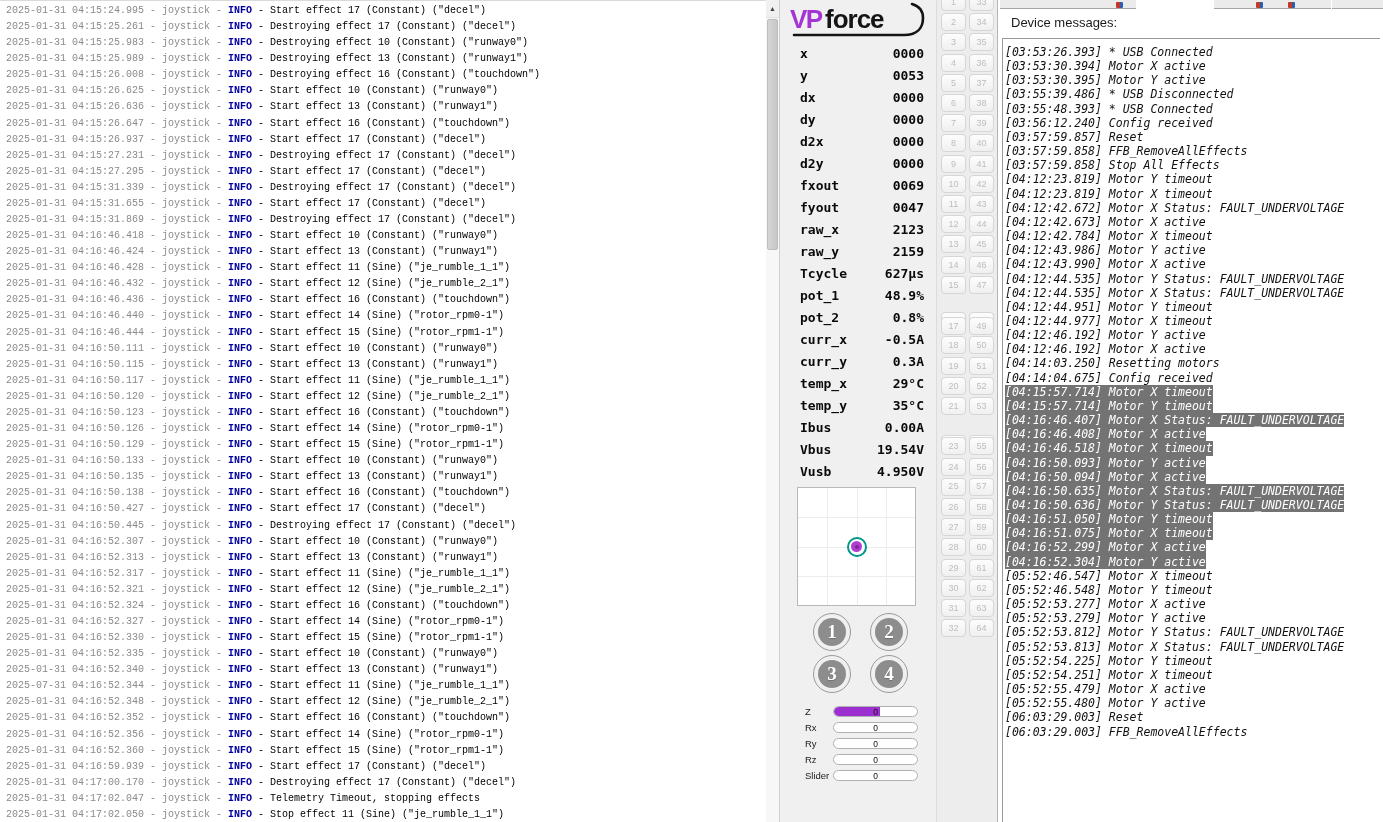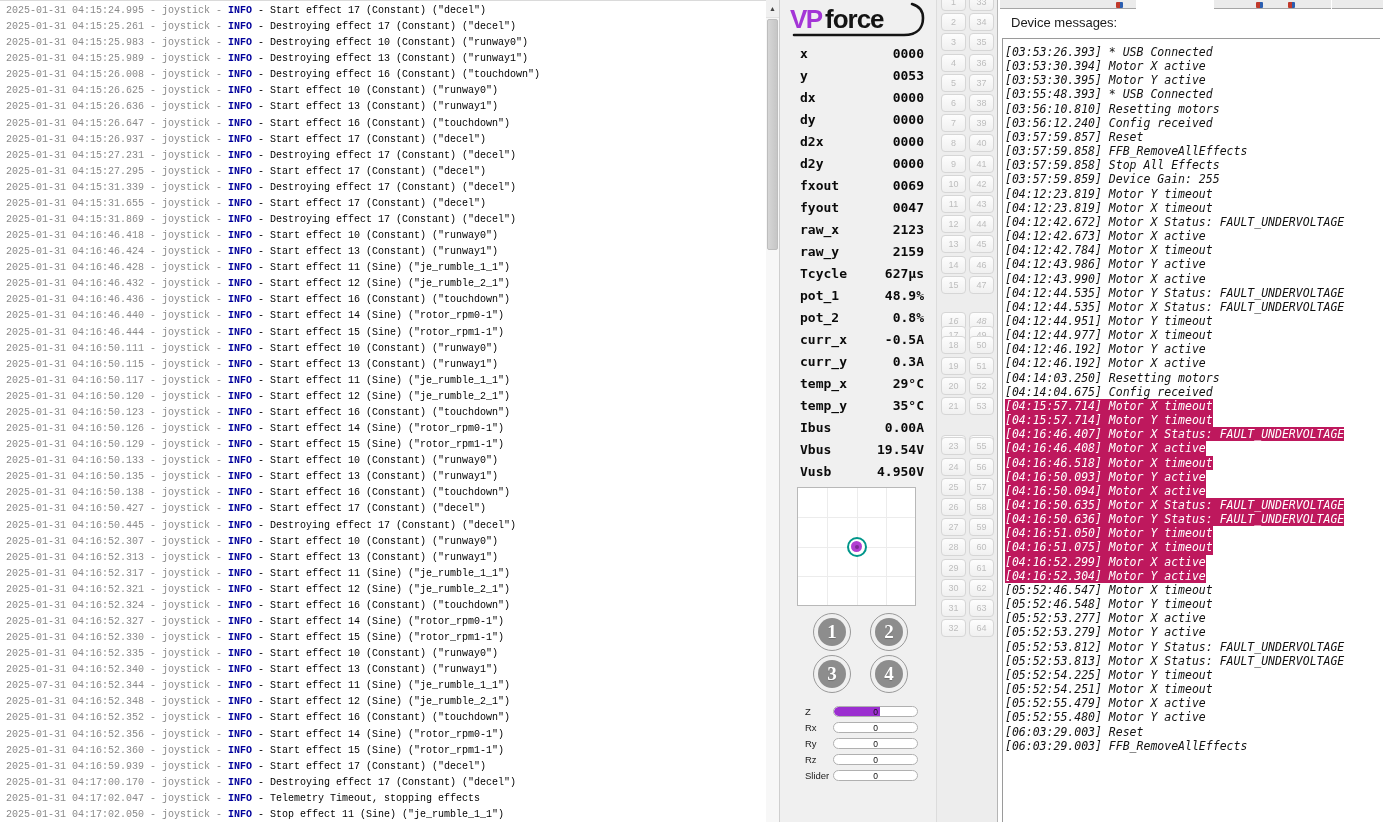--- a/index.html
+++ b/index.html
@@ -62,21 +62,21 @@
                border-left:1px solid #b5b5b5;box-sizing:border-box;}
   .sliver{position:absolute;top:0;height:9px;background:#ebebeb;border-bottom:1px solid #a5a5a5;box-sizing:border-box;}
   .sliver .dot{position:absolute;top:2px;width:7px;height:6px;border-radius:1px;
                background:linear-gradient(90deg,#c0392b 50%,#2b5eb0 50%);}
   .dm-title{position:absolute;left:13px;top:15px;font-size:13px;color:#1b1b1b;}
   .dm-box{position:absolute;left:4px;top:38px;width:378px;height:784px;border-top:1px solid #9a9a9a;
           border-left:1px solid #9a9a9a;box-sizing:border-box;padding:6px 0 0 2px;overflow:hidden;font-style:italic;}
   .dm-line{font-family:"DejaVu Sans Mono",monospace;font-size:11.5px;line-height:14.16px;
            white-space:pre;color:#111;}
   .dm-line span{display:inline-block;}
-  .dm-line.hl span{background:#be185d;color:#fff;}
+  .dm-line.hl span{background:#737373;color:#fff;}
 </style>
 </head>
 <body>
 
 <div class="log-panel">
 
     <div class="log-line"><span class="log-pre">2025-01-31 04:15:24.995 - joystick - </span><span class="log-level">INFO</span><span class="log-msg"> - Start effect 17 (Constant) ("decel")</span></div>
 
     <div class="log-line"><span class="log-pre">2025-01-31 04:15:25.261 - joystick - </span><span class="log-level">INFO</span><span class="log-msg"> - Destroying effect 17 (Constant) ("decel")</span></div>
 
@@ -445,21 +445,21 @@
     <div class="grid-row" style="top: 275.8px;">
       <div class="gbtn l">15</div>
       <div class="gbtn r">47</div>
     </div>
 
     <div class="grid-row" style="top: 312px; font-style: italic;">
       <div class="gbtn l">16</div>
       <div class="gbtn r">48</div>
     </div>
 
-    <div class="grid-row" style="top: 326px;">
+    <div class="grid-row" style="top: 317px;">
       <div class="gbtn l">17</div>
       <div class="gbtn r">49</div>
     </div>
 
     <div class="grid-row" style="top: 336.4px;">
       <div class="gbtn l">18</div>
       <div class="gbtn r">50</div>
     </div>
 
     <div class="grid-row" style="top: 356.6px;">
@@ -485,21 +485,21 @@
     <div class="grid-row" style="top: 437.4px;">
       <div class="gbtn l">23</div>
       <div class="gbtn r">55</div>
     </div>
 
     <div class="grid-row" style="top: 457.6px;">
       <div class="gbtn l">24</div>
       <div class="gbtn r">56</div>
     </div>
 
-    <div class="grid-row" style="top: 477.8px;">
+    <div class="grid-row" style="top: 477.8px; font-family: Liberation Mono, monospace;">
       <div class="gbtn l">25</div>
       <div class="gbtn r">57</div>
     </div>
 
     <div class="grid-row" style="top: 498px;">
       <div class="gbtn l">26</div>
       <div class="gbtn r">58</div>
     </div>
 
     <div class="grid-row" style="top: 518.2px;">
@@ -547,34 +547,33 @@
   <div class="dm-title">Device messages:</div>
 
   <div class="dm-box">
 
       <div class="dm-line"><span>[03:53:26.393] * USB Connected</span></div>
 
       <div class="dm-line"><span>[03:53:30.394] Motor X active</span></div>
 
       <div class="dm-line"><span>[03:53:30.395] Motor Y active</span></div>
 
+      <div class="dm-line"><span>[03:55:39.486] * USB Disconnected</span></div>
 
       <div class="dm-line"><span>[03:55:48.393] * USB Connected</span></div>
 
-      <div class="dm-line"><span>[03:56:10.810] Resetting motors</span></div>
 
       <div class="dm-line"><span>[03:56:12.240] Config received</span></div>
 
       <div class="dm-line"><span>[03:57:59.857] Reset</span></div>
 
       <div class="dm-line"><span>[03:57:59.858] FFB_RemoveAllEffects</span></div>
 
       <div class="dm-line"><span>[03:57:59.858] Stop All Effects</span></div>
 
-      <div class="dm-line"><span>[03:57:59.859] Device Gain: 255</span></div>
 
       <div class="dm-line"><span>[04:12:23.819] Motor Y timeout</span></div>
 
       <div class="dm-line"><span>[04:12:23.819] Motor X timeout</span></div>
 
       <div class="dm-line"><span>[04:12:42.672] Motor X Status: FAULT_UNDERVOLTAGE</span></div>
 
       <div class="dm-line"><span>[04:12:42.673] Motor X active</span></div>
 
       <div class="dm-line"><span>[04:12:42.784] Motor X timeout</span></div>

